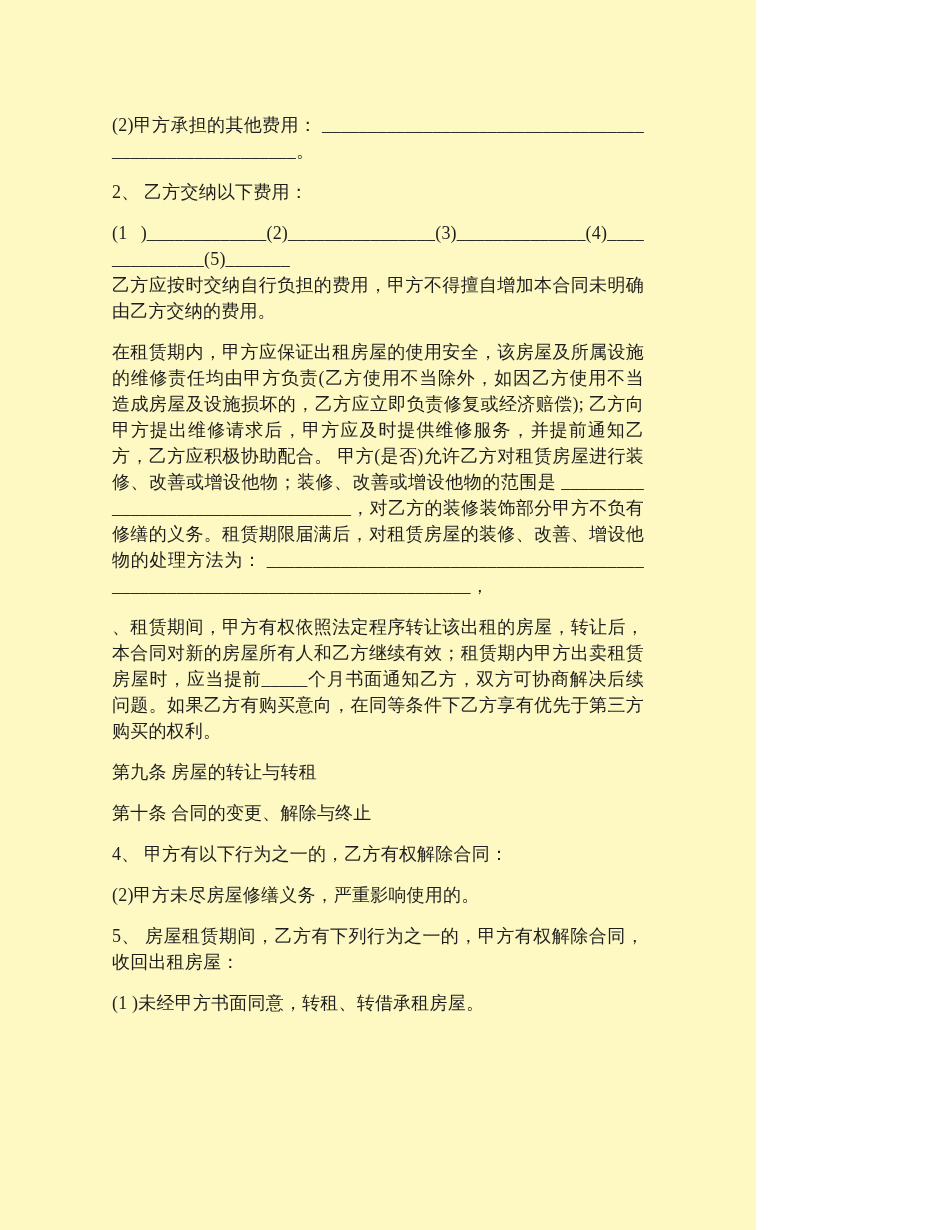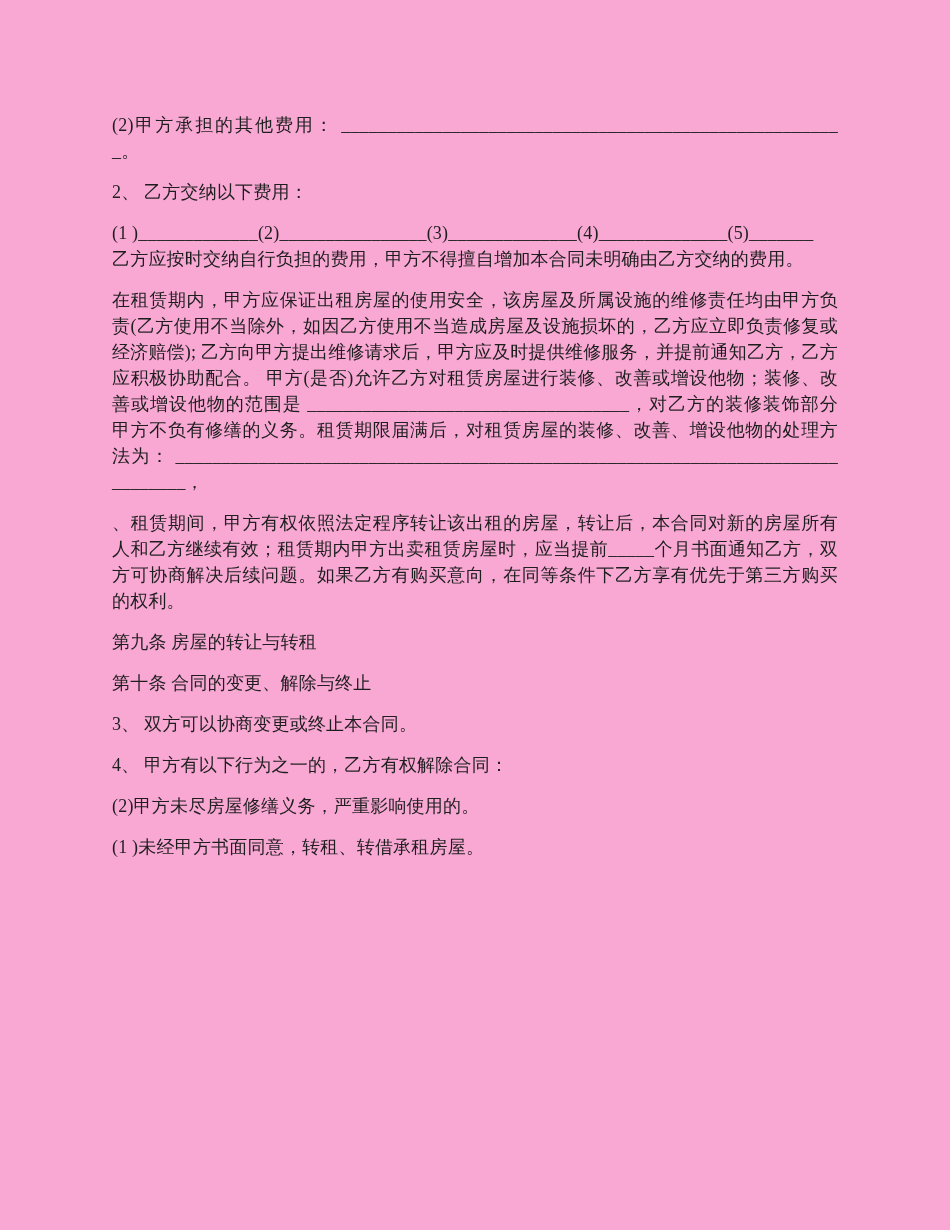--- a/index.html
+++ b/index.html
@@ -8,24 +8,24 @@
     background: #ffffff;
   }
   body {
     width: 950px;
     height: 1230px;
     overflow: hidden;
     font-family: "Liberation Serif", "DejaVu Serif", serif;
   }
   .page {
     box-sizing: border-box;
-    width: 950px;
+    width: 756px;
     height: 1230px;
     padding: 112px 112px 40px 112px;
-    background: #f9a8d4;
+    background: #fef9c3;
   }
   .doc-par {
     margin: 0 0 15px 0;
     font-size: 18px;
     line-height: 26px;
     color: #1e1e1e;
     letter-spacing: 0.2px;
     text-align: justify;
     word-break: break-all;
     overflow-wrap: anywhere;
@@ -39,17 +39,17 @@
 
 <div class="page">
   <p class="doc-par">(2)甲方承担的其他费用： _______________________________________________________。</p>
   <p class="doc-par">2、 乙方交纳以下费用：</p>
   <p class="doc-par tight">(1 )_____________(2)________________(3)______________(4)______________(5)_______</p>
   <p class="doc-par">乙方应按时交纳自行负担的费用，甲方不得擅自增加本合同未明确由乙方交纳的费用。</p>
   <p class="doc-par">在租赁期内，甲方应保证出租房屋的使用安全，该房屋及所属设施的维修责任均由甲方负责(乙方使用不当除外，如因乙方使用不当造成房屋及设施损坏的，乙方应立即负责修复或经济赔偿); 乙方向甲方提出维修请求后，甲方应及时提供维修服务，并提前通知乙方，乙方应积极协助配合。 甲方(是否)允许乙方对租赁房屋进行装修、改善或增设他物；装修、改善或增设他物的范围是 ___________________________________，对乙方的装修装饰部分甲方不负有修缮的义务。租赁期限届满后，对租赁房屋的装修、改善、增设他物的处理方法为： ________________________________________________________________________________，</p>
   <p class="doc-par">、租赁期间，甲方有权依照法定程序转让该出租的房屋，转让后，本合同对新的房屋所有人和乙方继续有效；租赁期内甲方出卖租赁房屋时，应当提前_____个月书面通知乙方，双方可协商解决后续问题。如果乙方有购买意向，在同等条件下乙方享有优先于第三方购买的权利。</p>
   <p class="doc-par">第九条 房屋的转让与转租</p>
   <p class="doc-par">第十条 合同的变更、解除与终止</p>
-  <p class="doc-par">3、 双方可以协商变更或终止本合同。</p>
   <p class="doc-par">4、 甲方有以下行为之一的，乙方有权解除合同：</p>
   <p class="doc-par">(2)甲方未尽房屋修缮义务，严重影响使用的。</p>
+  <p class="doc-par">5、 房屋租赁期间，乙方有下列行为之一的，甲方有权解除合同，收回出租房屋：</p>
   <p class="doc-par">(1 )未经甲方书面同意，转租、转借承租房屋。</p>
 </div>
 
 </body></html>

